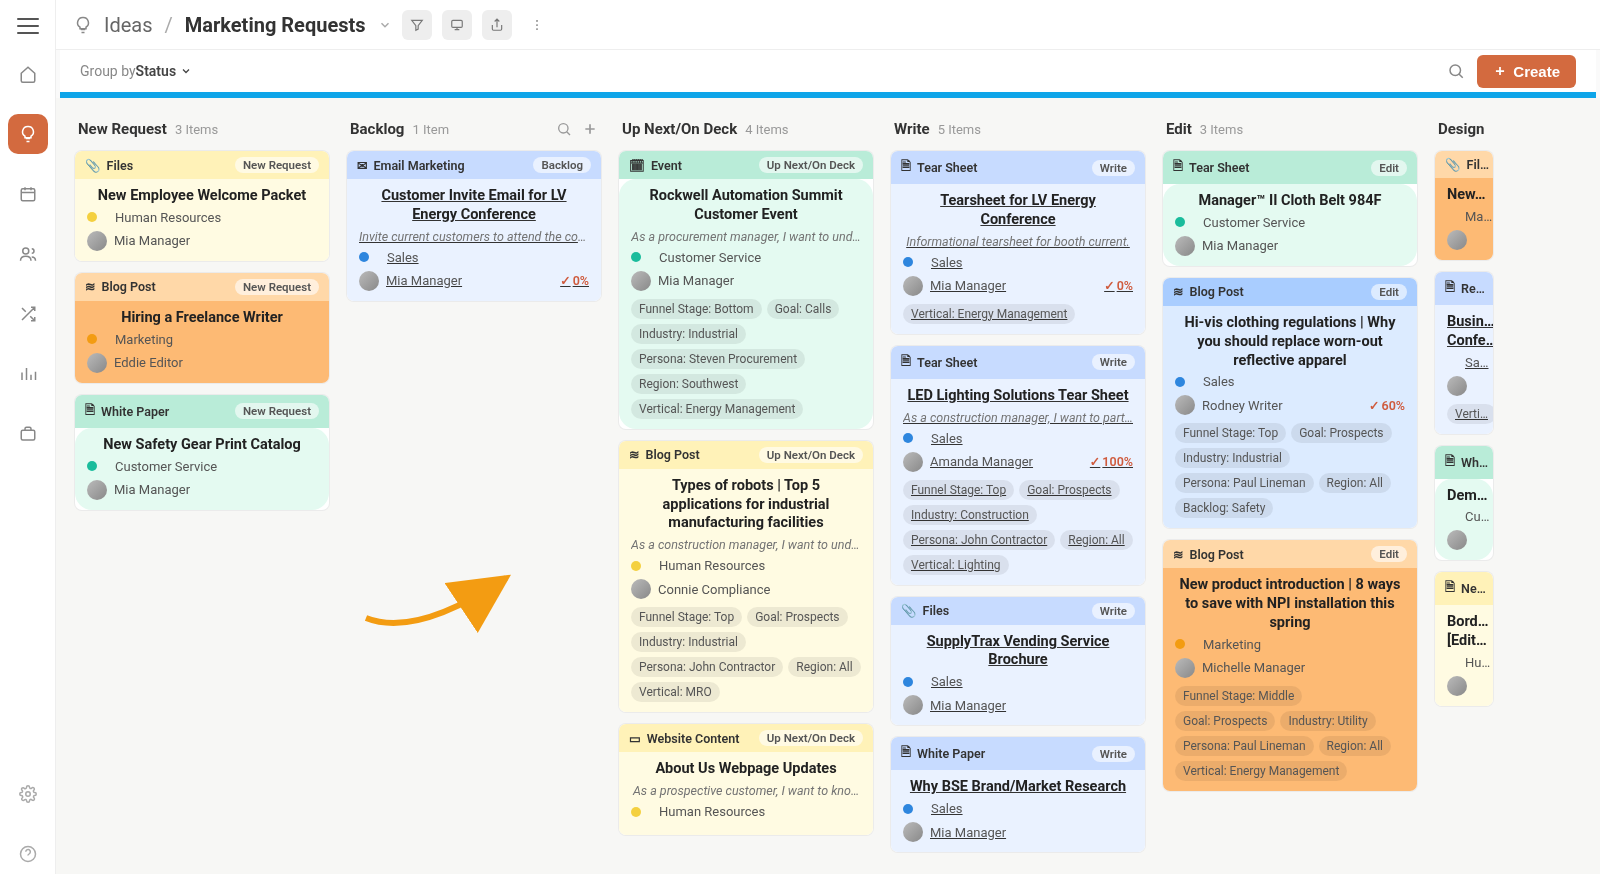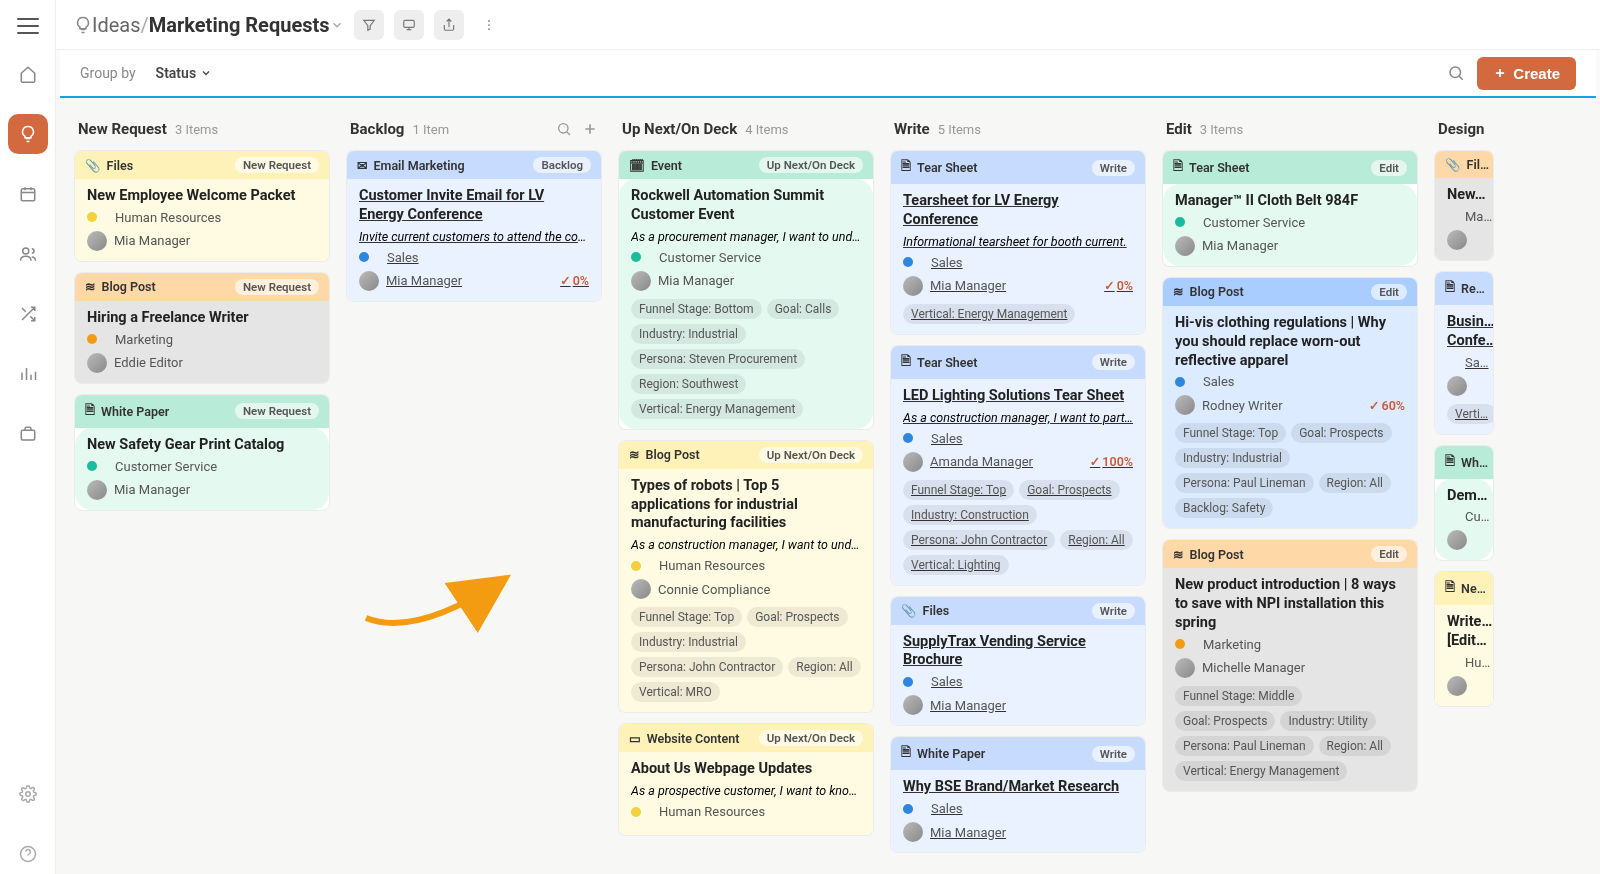--- a/index.html
+++ b/index.html
@@ -7,66 +7,66 @@
 .app { display: flex; height: 874px; width: 1600px; }
 .sidebar { width: 56px; background: #fff; border-right: 1px solid #eee; display: flex; flex-direction: column; align-items: center; padding-top: 18px; gap: 20px; }
 .sidebar .hamburger { width: 22px; height: 16px; cursor: pointer; display:flex; flex-direction:column; justify-content:space-between;}
 .sidebar .hamburger div{height:2px;background:#555;border-radius:2px;}
 .sidebar .nav-icon { width: 40px; height: 40px; display: flex; align-items: center; justify-content: center; border-radius: 10px; color: #888; cursor: pointer; }
 .sidebar .nav-icon.active { background: #d36a3f; color: #fff; }
 .sidebar .spacer { flex: 1; }
 .sidebar .bottom-icon { width: 40px; height: 40px; display: flex; align-items: center; justify-content: center; color: #aaa; cursor: pointer; }
 .main { flex: 1; display: flex; flex-direction: column; background: #fafafa; overflow: hidden; }
 .topbar { height: 50px; display: flex; align-items: center; padding: 0 18px; gap: 10px; background: #fff; border-bottom: 1px solid #eee; }
-.breadcrumb { display: flex; align-items: center; gap: 0; font-size: 20px; color: #4a4a4a; }
+.breadcrumb { display: flex; align-items: center; gap: 12px; font-size: 20px; color: #4a4a4a; }
 .breadcrumb .ic{color:#888;}
 .breadcrumb .b-root{font-weight:400;color:#666;}
 .breadcrumb .sep{color:#aaa;}
 .breadcrumb .b-current{font-weight:700;color:#333;}
 .tiny-btn { width: 30px; height: 30px; border: none; background: #eee; border-radius: 6px; color: #777; cursor: pointer; display:flex;align-items:center;justify-content:center;}
 .tiny-btn.plain{background:transparent;}
 .topbar .right { margin-left: auto; display: flex; align-items: center; gap: 14px; }
 .chat-link { color: #d36a3f; font-weight: 600; font-size: 14px; cursor: pointer; display:flex;align-items:center;gap:6px;}
 .book-btn{width:34px;height:34px;background:#fbe9d6;border-radius:6px;display:flex;align-items:center;justify-content:center;color:#d36a3f;cursor:pointer;}
-.toolbar { height: 48px; display: flex; align-items: center; padding: 0 20px; gap: 20px; border-bottom: 2px solid #0ea5e9; background:#fff; margin:0 4px;}
+.toolbar { height: 48px; display: flex; align-items: center; padding: 0 20px; gap: 0; border-bottom: 6px solid #0ea5e9; background:#fff; margin:0 4px;}
 .toolbar .gb-label{color:#888;}
 .toolbar .gb-val{font-weight:600;color:#444;display:flex;align-items:center;gap:4px;cursor:pointer;}
 .toolbar .right{margin-left:auto;display:flex;align-items:center;gap:12px;}
 .create-btn{background:#d36a3f;color:#fff;border:none;padding:8px 16px;border-radius:6px;font-weight:700;font-size:15px;cursor:pointer;display:flex;align-items:center;gap:6px;}
 .board { flex: 1; overflow-x: auto; overflow-y: hidden; padding: 18px 0 0 18px; display: flex; gap: 16px; position:relative; background:#f7f7f5;}
 .col { width: 256px; flex: 0 0 256px; display: flex; flex-direction: column; }
 .col-head { display: flex; align-items: center; gap: 8px; padding: 4px 4px 12px 4px; }
 .col-title { font-weight: 700; font-size: 15px; color: #333; }
 .col-count { color: #999; font-size: 13px; }
 .col-actions{margin-left:auto;display:flex;gap:10px;color:#999;}
 .col-actions span{cursor:pointer;}
 .cards { flex: 1; overflow-y: auto; display: flex; flex-direction: column; gap: 10px; padding-bottom: 20px; }
 .card { border-radius: 8px; background: #fff; border: 1px solid rgba(0,0,0,0.08); overflow: hidden; cursor: pointer; }
 .card-head { display: flex; align-items: center; justify-content: space-between; padding: 6px 10px; font-size: 12.5px; font-weight: 600; }
 .card-head .ct{display:flex;align-items:center;gap:6px;}
 .card-head .badge{background:rgba(255,255,255,0.6);border-radius:10px;padding:1px 8px;font-size:11.5px;font-weight:600;color:#555;}
-.card-body { padding: 8px 12px 10px; background: inherit; }
+.card-body { padding: 8px 12px 10px; background: inherit; text-align: center; }
 .card-title { font-weight: 700; font-size: 14.5px; line-height: 1.3; color: #222; margin-bottom: 4px; }
-.card-desc { font-style: italic; color: #000000; font-size: 12.5px; white-space: nowrap; overflow: hidden; text-overflow: ellipsis; margin-bottom: 6px; }
+.card-desc { font-style: italic; color: #737373; font-size: 12.5px; white-space: nowrap; overflow: hidden; text-overflow: ellipsis; margin-bottom: 6px; }
 .dept { display: flex; align-items: center; gap: 18px; font-size: 13px; color: #555; margin-bottom: 6px; }
 .dot { width: 10px; height: 10px; border-radius: 50%; }
 .assignee { display: flex; align-items: center; gap: 7px; font-size: 13px; color: #555; }
 .assignee-row{display:flex;align-items:center;justify-content:space-between;}
 .avatar { width: 20px; height: 20px; border-radius: 50%; background: linear-gradient(135deg,#bbb,#888); display:inline-block; flex:0 0 20px;}
 .progress{color:#cf5b3e;font-size:12.5px;font-weight:600;display:flex;align-items:center;gap:2px;}
 .tags { display: flex; flex-wrap: wrap; gap: 5px; margin-top: 8px; }
 .tag { background: rgba(0,0,0,0.07); color: #555; font-size: 12px; padding: 3px 8px; border-radius: 11px; white-space:nowrap;}
 
 .h-yellow{background:#fff2b8;}
 .h-orange{background:#ffd8a8;}
 .h-teal{background:#b9ecd8;}
 .h-blue{background:#c7dbff;}
 .h-bluedk{background:#a9cdff;}
 .b-yellow{background:#fffbe2;}
-.b-orange{background:#e5e5e5;}
+.b-orange{background:#fdba74;}
 .b-teal{background:#e4faf1;border-radius:17px;}
 .b-blue{background:#eaf2ff;text-decoration:underline;}
 .b-bluedk{background:#dcebff;}
 .arrow-svg{position:absolute; left:300px; top:460px; pointer-events:none;}
 .ic{display:inline-flex;}
 svg{display:block;}
 .cards::-webkit-scrollbar{width:0;}
 </style>
 </head>
 <body>
@@ -657,21 +657,21 @@
               </div>
             </div>
           <div class="card">
               <div class="card-head h-yellow">
                 <span class="ct">
                   <span>🗎</span>
                   <span>Ne…</span>
                 </span>
               </div>
               <div class="card-body b-yellow">
-                <div class="card-title">Write… [Edit…</div>
+                <div class="card-title">Bord… [Edit…</div>
                 <div class="dept">
                   <span class="dot" style="background:#f4d03f"></span>
                   <span>Hu…</span>
                 </div>
                 <div class="assignee">
                   <span class="avatar"></span>
                 </div>
               </div>
             </div>
         </div>

